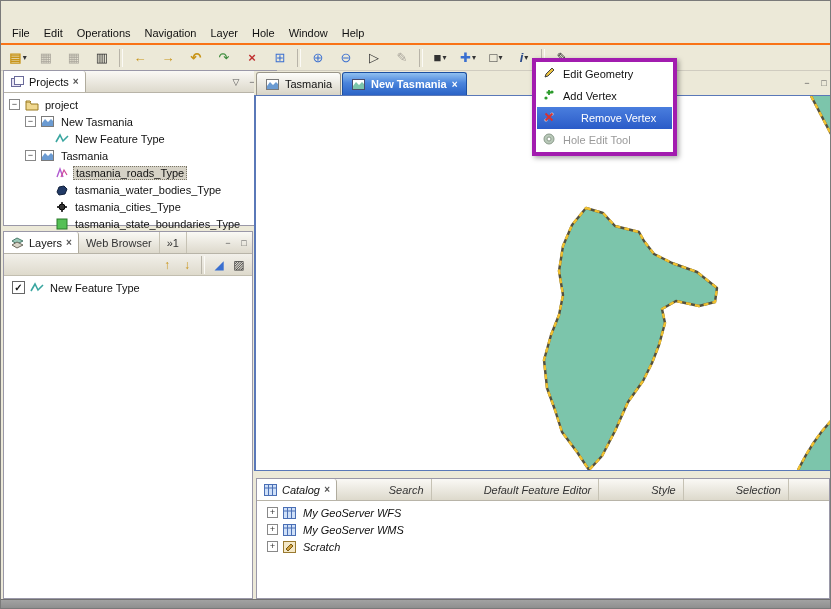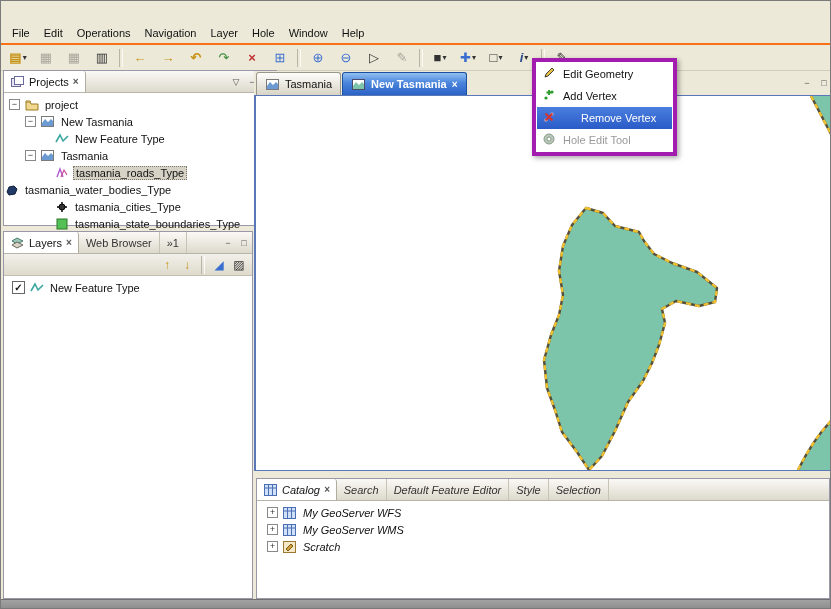--- a/index.html
+++ b/index.html
@@ -64,21 +64,21 @@
     background:linear-gradient(180deg,#fdfdfb,#d8d4c6);}
   .etab.active{background:linear-gradient(180deg,#90c0f0 0%,#4a84dc 45%,#2b63c6 100%);
     border-color:#1c4fa0;color:#fff;font-weight:bold;}
   .etab.active .close{color:#fff;font-weight:bold;font-size:10px;}
   .editor-tabs .spacer{flex:1;}
   .editor-tabs .hbtn{align-self:center;}
   .canvas{position:absolute;left:253px;top:94px;width:578px;height:376px;background:#fff;
     border:1px solid #5a78b8;border-left-width:2px;box-sizing:border-box;overflow:hidden;}
   .canvas svg{display:block;}
   
-  .cat-tabs .ptab-inactive{border-left:none;}
+  .cat-tabs .ptab-inactive{border-left:none;margin-left:45px;}
   
   .ctx{position:absolute;left:531px;top:57px;width:135px;background:#fff;
     border:4px solid #a21caf;box-shadow:2px 2px 5px rgba(0,0,0,.35);z-index:60;padding:1px;}
   .citem{height:22px;display:flex;align-items:center;gap:6px;padding:0 4px;}
   .citem .ci{width:16px;text-align:center;font-size:12px;}
   .citem.selected{background:linear-gradient(180deg,#4a7ede,#2a5bc8);color:#fff;gap:24px;}
   .citem.disabled{color:#9a9a9a;border-radius:10px;}
   
   .statusbar{position:absolute;left:0;top:598px;width:831px;height:11px;
     background:linear-gradient(180deg,#a2a2a2,#8a8a8a);border-top:1px solid #707070;box-sizing:border-box;}
@@ -228,21 +228,21 @@
       </div>
       <div class="trow" style="padding-left:50px;">
         <span class="ticon">
           <svg width="14" height="12">
               <polyline points="2,10 5,2 8,10" fill="none" stroke="#b05ad0" stroke-width="1.4"></polyline>
               <polyline points="6,10 9,3 12,8" fill="none" stroke="#d04a9a" stroke-width="1.2"></polyline>
             </svg>
         </span>
         <span class="tlabel selected">tasmania_roads_Type</span>
       </div>
-      <div class="trow" style="">
+      <div class="trow" style="padding-left:50px;">
         <span class="ticon">
           <svg width="13" height="12">
               <path d="M2 8 L4 3 L9 2 L12 5 L10 10 L4 11 Z" fill="#223a66" stroke="#101f3a"></path>
             </svg>
         </span>
         <span class="tlabel">tasmania_water_bodies_Type</span>
       </div>
       <div class="trow" style="padding-left:50px;">
         <span class="ticon">
           <svg width="12" height="12">

